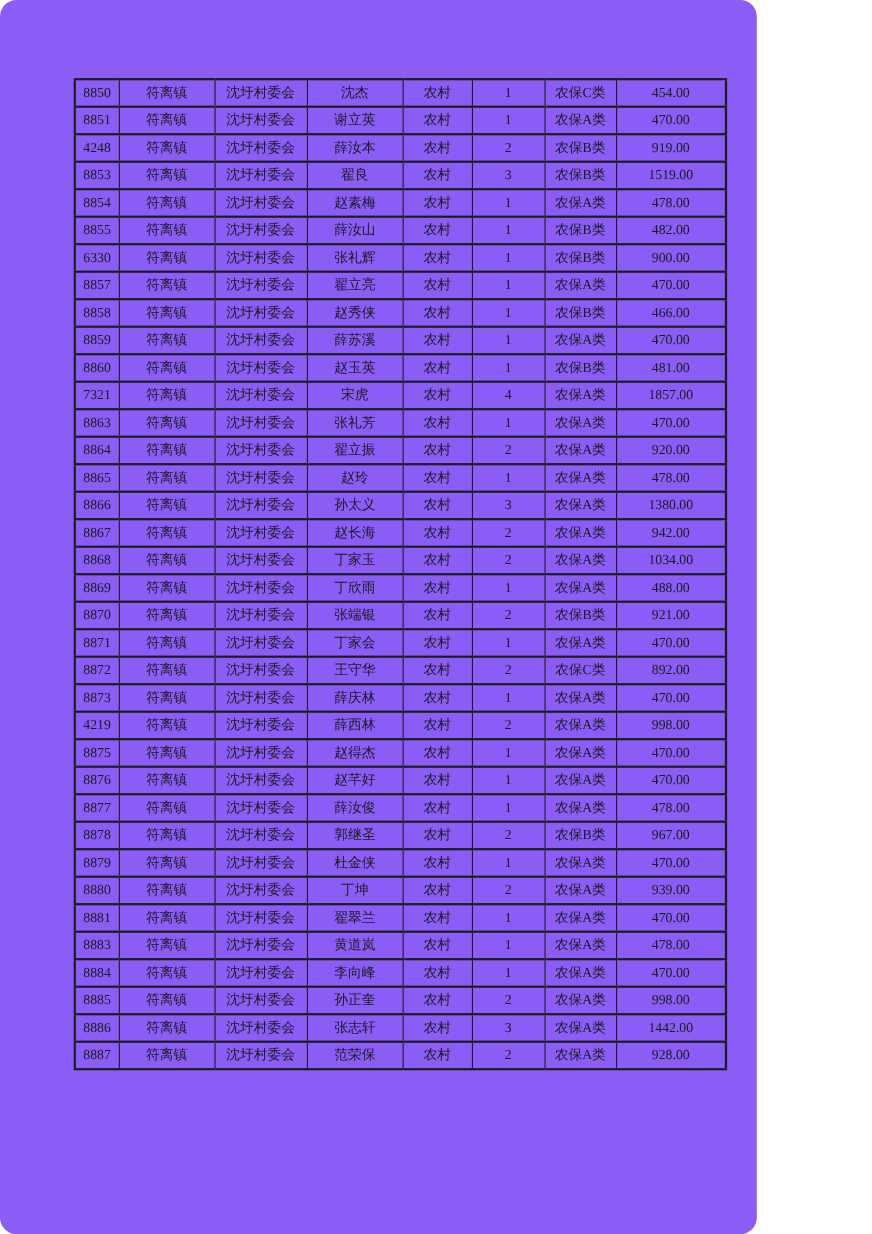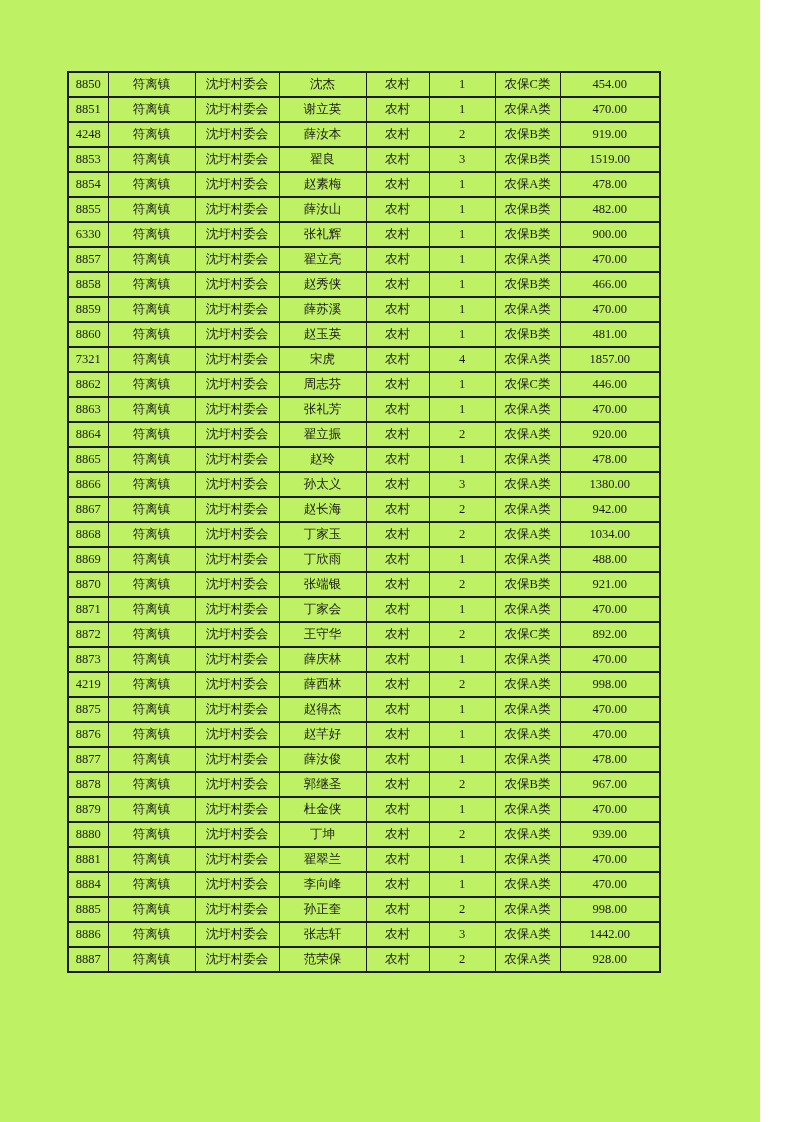--- a/index.html
+++ b/index.html
@@ -2,25 +2,26 @@
 <html><head>
 <meta charset="utf-8">
 <style>
   html, body {
     margin: 0;
     padding: 0;
     background: #ffffff;
   }
   .page {
     position: relative;
-    width: 760px;
+    width: 688px;
     height: 1122px;
-    background: #bef264;
+    background: #8b5cf6;
     overflow: hidden;
     font-family: "Liberation Serif", "DejaVu Serif", serif;
+    border-radius: 15px;
   }
   table.data-table {
     position: absolute;
     left: 67px;
     top: 71px;
     border-collapse: collapse;
     table-layout: fixed;
     border: 2px solid #1c1c1c;
   }
   table.data-table td {
@@ -176,30 +177,20 @@
           <td>7321</td>
           <td>符离镇</td>
           <td>沈圩村委会</td>
           <td>宋虎</td>
           <td>农村</td>
           <td>4</td>
           <td>农保A类</td>
           <td>1857.00</td>
         </tr>
         <tr>
-          <td>8862</td>
-          <td>符离镇</td>
-          <td>沈圩村委会</td>
-          <td>周志芬</td>
-          <td>农村</td>
-          <td>1</td>
-          <td>农保C类</td>
-          <td>446.00</td>
-        </tr>
-        <tr>
           <td>8863</td>
           <td>符离镇</td>
           <td>沈圩村委会</td>
           <td>张礼芳</td>
           <td>农村</td>
           <td>1</td>
           <td>农保A类</td>
           <td>470.00</td>
         </tr>
         <tr>
@@ -374,20 +365,30 @@
         </tr>
         <tr>
           <td>8881</td>
           <td>符离镇</td>
           <td>沈圩村委会</td>
           <td>翟翠兰</td>
           <td>农村</td>
           <td>1</td>
           <td>农保A类</td>
           <td>470.00</td>
+        </tr>
+        <tr>
+          <td>8883</td>
+          <td>符离镇</td>
+          <td>沈圩村委会</td>
+          <td>黄道岚</td>
+          <td>农村</td>
+          <td>1</td>
+          <td>农保A类</td>
+          <td>478.00</td>
         </tr>
         <tr>
           <td>8884</td>
           <td>符离镇</td>
           <td>沈圩村委会</td>
           <td>李向峰</td>
           <td>农村</td>
           <td>1</td>
           <td>农保A类</td>
           <td>470.00</td>

